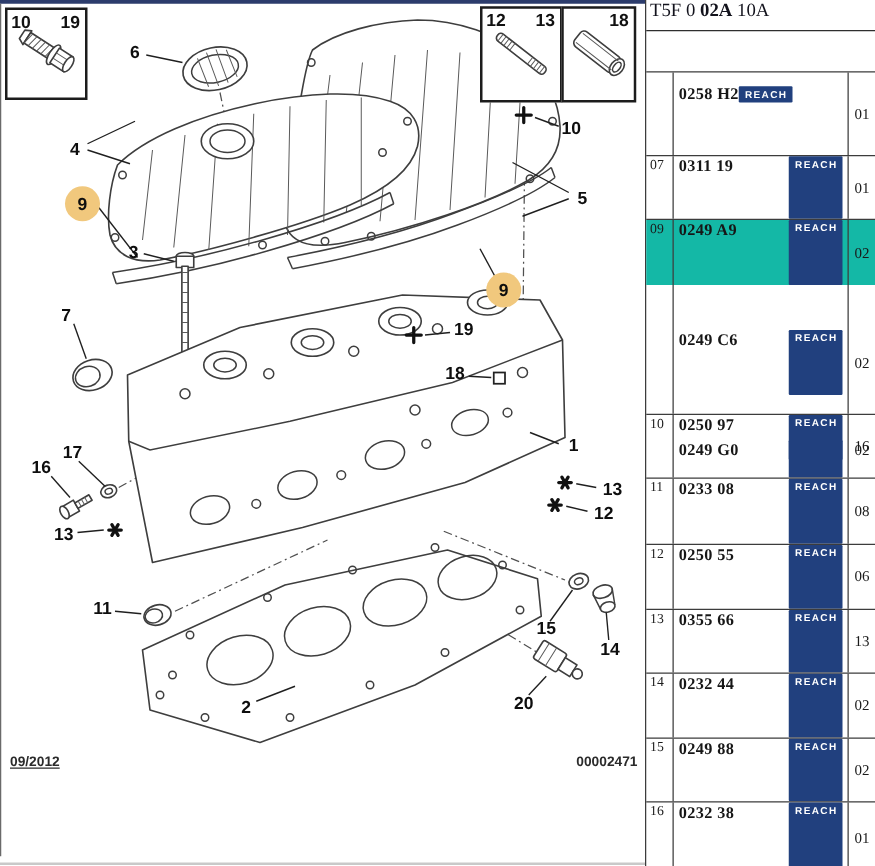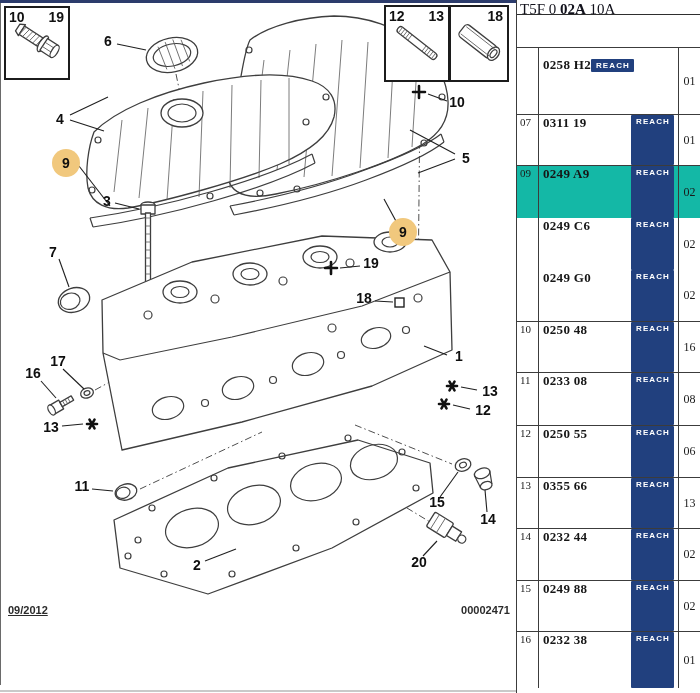--- a/index.html
+++ b/index.html
@@ -22,21 +22,21 @@
   svg .ln{fill:none;stroke:#3e3e3e;stroke-width:1.2;}
   svg .thin{fill:none;stroke:#5a5a5a;stroke-width:.8;}
   svg .ld{fill:none;stroke:#1f1f1f;stroke-width:1.1;}
   svg .dd{fill:none;stroke:#4f4f4f;stroke-width:1;stroke-dasharray:7 3 1.5 3;}
   svg .mark{stroke:#111;stroke-width:2.6;stroke-linecap:round;}
   svg text.co{font:bold 14px "Liberation Sans",sans-serif;fill:#0e0e0e;text-anchor:middle;}
 
   
   #table{position:absolute;left:516px;top:0;width:183px;height:693px;background:#fff;
          border-left:1px solid #3c3c3c;border-right:1px solid #8a8a8a;box-sizing:content-box;}
-  #title{height:15px;border-bottom:1px solid #2e2e2e;font:15px "Liberation Serif",serif;
+  #title{height:25px;border-bottom:1px solid #2e2e2e;font:15px "Liberation Serif",serif;
          color:#12121c;padding:1px 0 0 3px;box-sizing:border-box;white-space:nowrap;}
   #title .b{font-weight:bold;}
   #tspacer{height:32px;}
   .sec{position:relative;border-top:1px solid #3c3c3c;box-sizing:border-box;
        display:flex;flex-direction:column;}
   .vl1{position:absolute;left:21px;top:0;bottom:0;width:1px;background:#3c3c3c;}
   .vl2{position:absolute;right:21px;top:0;bottom:0;width:1px;background:#3c3c3c;}
   .idx{position:absolute;top:1px;left:3px;font:11px "Liberation Serif",serif;color:#1c1c1c;}
   .row{flex:1;display:flex;}
   .ci{width:22px;flex:none;}
@@ -368,21 +368,21 @@
       <div class="row">
         <div class="ci"></div>
         <div class="cp">
           <span class="pn">0311 19</span>
           <span class="badge" style="background: rgb(33, 64, 126);">REACH</span>
         </div>
         <div class="cq">01</div>
       </div>
     </div>
 
-    <div class="sec" style="height:156px;">
+    <div class="sec" style="height:156px;gap:36px;">
       <div class="vl1"></div>
         <div class="vl2"></div>
       <span class="idx">09</span>
       <div class="row hl" style="flex: 0 0 52px; background: #14b8a6;">
         <div class="ci"></div>
         <div class="cp">
           <span class="pn">0249 A9</span>
           <span class="badge" style="background: rgb(33, 64, 126);">REACH</span>
         </div>
         <div class="cq">02</div>
@@ -405,21 +405,21 @@
       </div>
     </div>
 
     <div class="sec" style="height:51px;">
       <div class="vl1"></div>
         <div class="vl2"></div>
       <span class="idx">10</span>
       <div class="row">
         <div class="ci"></div>
         <div class="cp">
-          <span class="pn">0250 48</span>
+          <span class="pn">0250 97</span>
           <span class="badge" style="background: rgb(33, 64, 126);">REACH</span>
         </div>
         <div class="cq">16</div>
       </div>
     </div>
 
     <div class="sec" style="height:53px;">
       <div class="vl1"></div>
         <div class="vl2"></div>
       <span class="idx">11</span>

